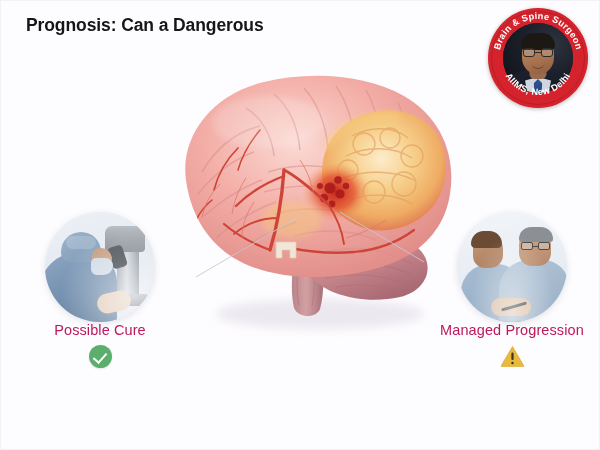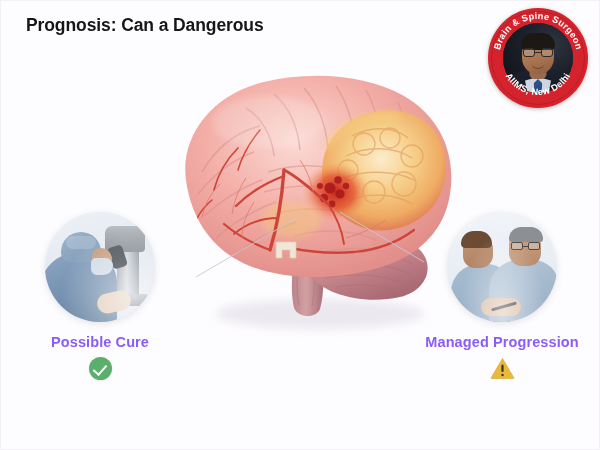--- a/index.html
+++ b/index.html
@@ -203,37 +203,36 @@
   }
 
   
   .outcome {
     position: absolute;
     width: 160px;
     text-align: center;
     z-index: 20;
   }
   #outcome-left  { left: 20px;  top: 212px; }
-  #outcome-right { left: 422px; top: 212px; }
+  #outcome-right { left: 432px; top: 212px; }
 
   .photo-circle {
     width: 110px;
     height: 110px;
     margin: 0 auto;
     border-radius: 50%;
     overflow: hidden;
     position: relative;
     background: #eef1f5;
     box-shadow: 0 2px 7px rgba(60,60,90,0.13);
   }
   .outcome-label {
-    margin-top: 12px;
     font-size: 14.5px;
-    color: #8b5cf6;
-    font-weight: bold;
+    color: #be185d;
+    font-weight: normal;
     letter-spacing: 0.1px;
   }
   .status-icon {
     margin: 7px auto 0;
     width: 24px;
     height: 24px;
     position: relative;
   }
 
   

